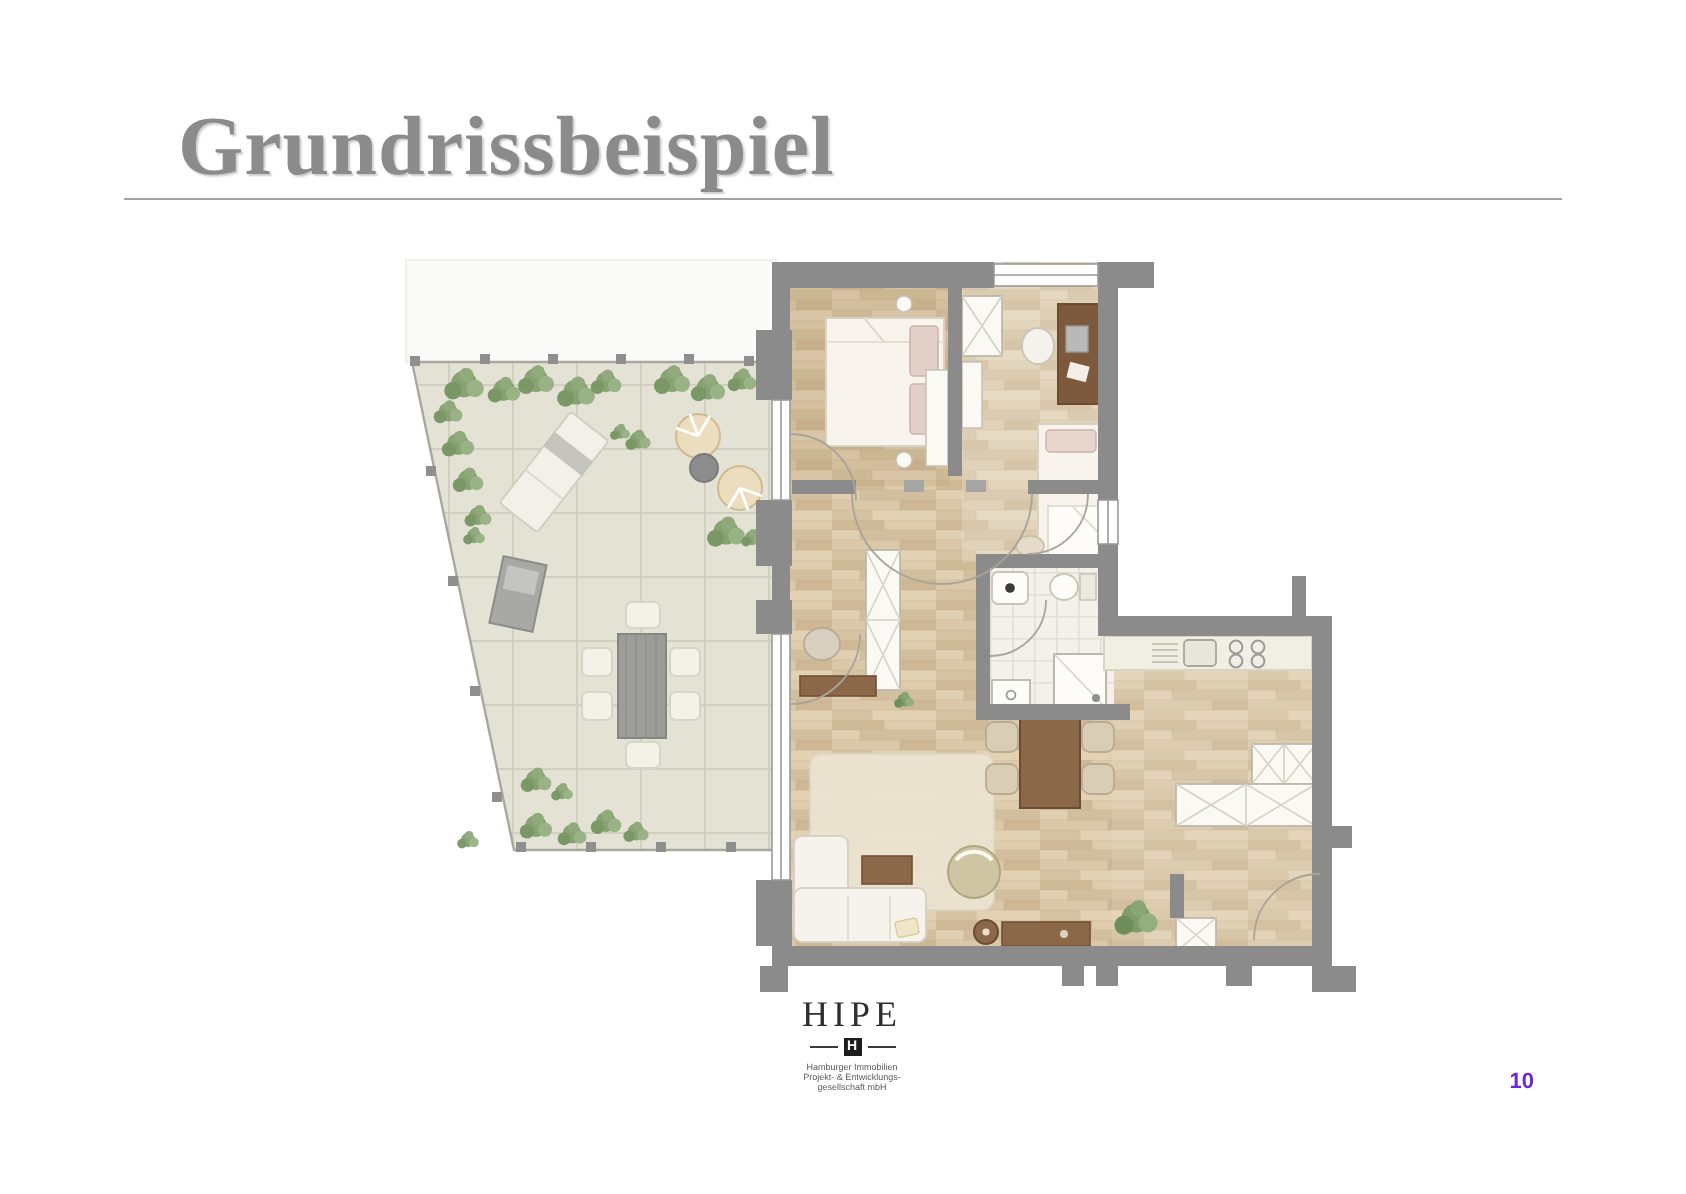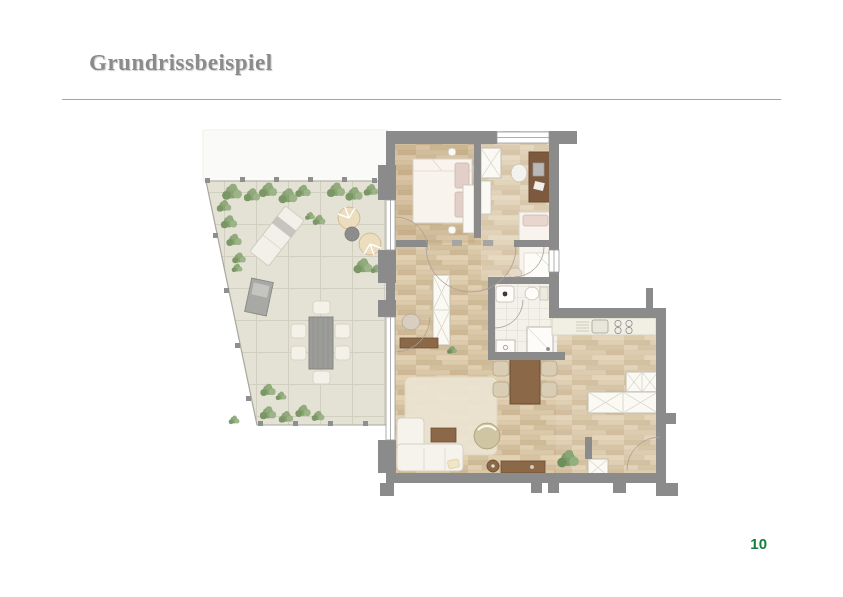--- a/index.html
+++ b/index.html
@@ -1,32 +1,32 @@
 <!DOCTYPE html>
 <html><head>
 <meta charset="utf-8">
 <style>
   html,body{margin:0;padding:0;background:#fff;}
   .slide{position:relative;width:843px;height:597px;background:#ffffff;overflow:hidden;
          font-family:"Liberation Serif", serif;}
-  .title{position:absolute;left:89px;top:50px;font-size:23px;font-weight:bold;color:#8b8b8b;
+  .title{position:absolute;left:89px;top:50px;font-size:42px;font-weight:bold;color:#8b8b8b;
          letter-spacing:.5px;text-shadow:-1px -1px 0 rgba(255,255,255,.65),1px 1px 1px rgba(90,90,90,.30);}
   .code{position:absolute;right:96px;top:50px;font-size:31px;font-weight:bold;color:#8b8b8b;
         letter-spacing:.5px;text-shadow:-1px -1px 0 rgba(255,255,255,.65),1px 1px 1px rgba(90,90,90,.30);}
   .divider{position:absolute;left:62px;top:99px;width:719px;height:1px;background:#a3a3a3;}
   .plan{position:absolute;left:195px;top:120px;}
   .logo{position:absolute;left:426px;top:498px;transform:translateX(-50%);text-align:center;width:140px;}
   .logo-word{font-size:18px;letter-spacing:2.5px;color:#2e2e2e;line-height:19px;}
   .logo-rule{display:flex;align-items:center;justify-content:center;gap:3px;margin-top:2px;}
   .logo-rule .line{width:14px;height:1px;background:#3a3a3a;}
   .logo-mono{width:9px;height:9px;background:#1d1d1d;color:#fff;font-size:7px;font-weight:bold;
              line-height:9px;text-align:center;font-family:"Liberation Sans",sans-serif;}
   .logo-sub{margin-top:3px;font-family:"Liberation Sans",sans-serif;font-size:4.5px;line-height:5px;color:#5a5a5a;}
   .pagenum{position:absolute;right:76px;top:535px;font-family:"Liberation Sans",sans-serif;
-           font-size:15px;font-weight:bold;color:#15803d;}
+           font-size:11px;font-weight:bold;color:#6d28d9;}
 </style>
 </head>
 <body>
 
 <div class="slide">
 
   <div class="title">Grundrissbeispiel</div>
   <div class="divider"></div>
 
   <svg class="plan" width="490" height="385" viewBox="195 120 490 385" xmlns="http://www.w3.org/2000/svg">
@@ -320,15 +320,28 @@
     <g fill="none" stroke="#a9a49a" stroke-width=".9">
       <path d="M426 247 A45 45 0 0 0 516 247"></path>
       <path d="M395 217 A33 33 0 0 1 428 250"></path>
       <path d="M430 317 A35 35 0 0 1 395 352"></path>
       <path d="M523 300 A28 28 0 0 1 495 328"></path>
       <path d="M544 247 A30 30 0 0 1 514 277"></path>
       <path d="M627 470 A33 33 0 0 1 660 437"></path>
     </g>
   </svg>
 
+  <div class="logo">
+    <div class="logo-word">HIPE</div>
+    <div class="logo-rule">
+      <span class="line"></span>
+      <span class="logo-mono">H</span>
+      <span class="line"></span>
+    </div>
+    <div class="logo-sub">
+      <div>Hamburger Immobilien</div>
+      <div>Projekt- &amp; Entwicklungs-</div>
+      <div>gesellschaft mbH</div>
+    </div>
+  </div>
 
   <div class="pagenum">10</div>
 </div>
 
 </body></html>

